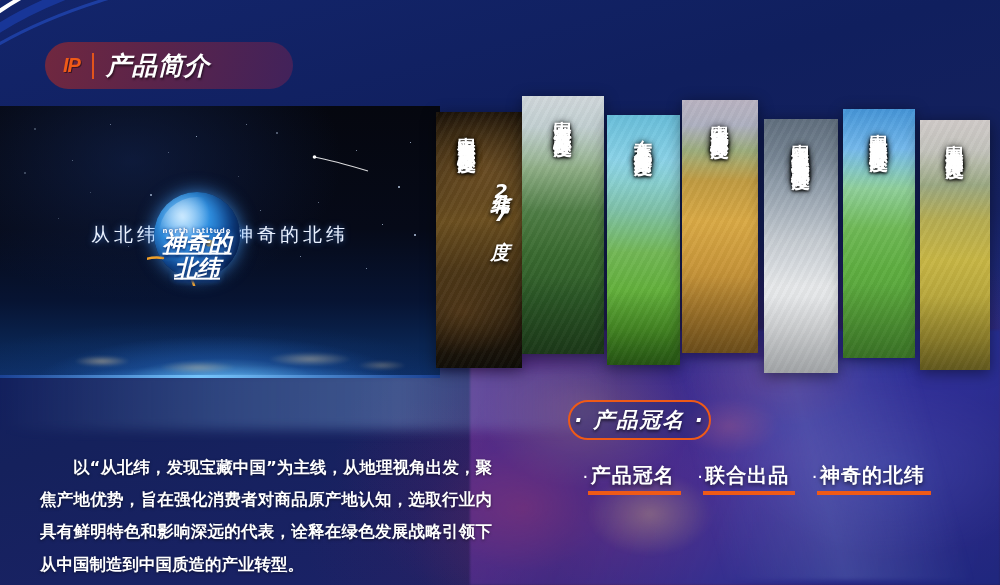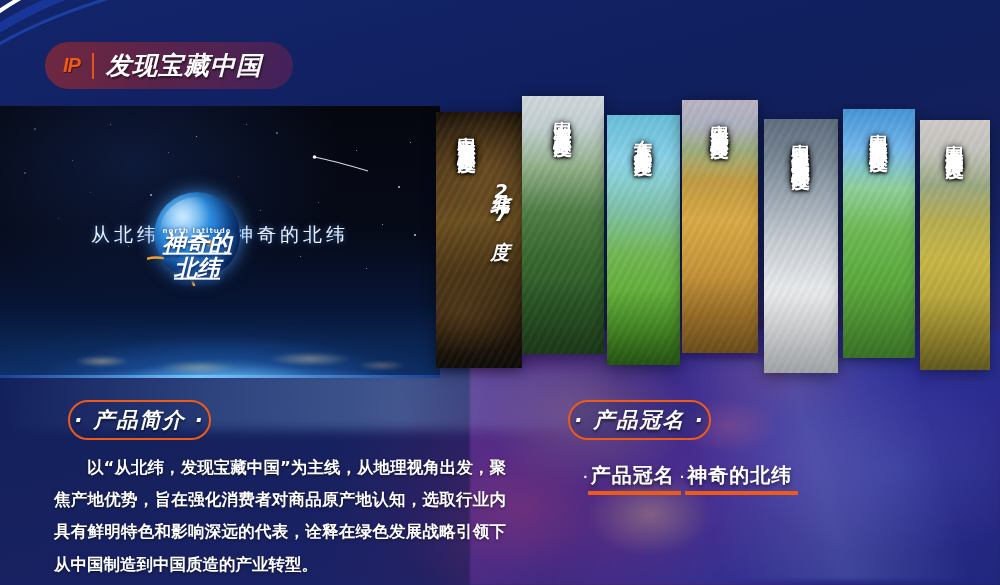--- a/index.html
+++ b/index.html
@@ -228,32 +228,32 @@
   }
   .pill-text {
     font-size:21px; font-weight:bold; font-style:italic; color:#ffffff;
     letter-spacing:2px;
     font-family:"DejaVu Sans",sans-serif;
     text-shadow:0 2px 3px rgba(0,0,0,.6);
   }
 
   
   .intro {
-    position:absolute; left:54px; top:452px; width:452px;
+    position:absolute; left:40px; top:452px; width:452px;
     font-size:16.5px; line-height:1.95; color:#ffffff; font-weight:bold;
     font-family:"DejaVu Sans",sans-serif;
     text-align:justify;
     text-indent:33px;
     text-shadow:0 1px 3px rgba(0,0,0,.55);
   }
 
   
   .coop-row {
     position:absolute; left:580px; top:462px; width:400px;
-    display:flex; align-items:flex-start; 
+    display:flex; align-items:flex-start; gap:18px;
   }
   .coop-item { position:relative; padding:0 2px 6px 2px; }
   .coop-label {
     font-size:20px; font-weight:bold; color:#ffffff; letter-spacing:1px;
     font-family:"DejaVu Sans",sans-serif;
     text-shadow:0 2px 4px rgba(0,0,0,.6);
     white-space:nowrap;
   }
   .coop-dot {
     display:inline-block; color:#ffffff; font-size:20px; margin-right:2px;
@@ -277,21 +277,21 @@
       <path d="M-30 78 C 20 14, 120 -16, 240 -40" stroke="#ef5a17" stroke-width="11" fill="none" stroke-linecap="round"></path>
       <path d="M-30 96 C 26 26, 130 -6, 260 -30" stroke="#ffffff" stroke-width="4" fill="none" stroke-linecap="round"></path>
       <path d="M-34 110 C 34 40, 150 6, 300 -18" stroke="#1a3aa0" stroke-width="9" fill="none" stroke-linecap="round" opacity="0.85"></path>
       <path d="M-30 118 C 48 52, 170 20, 330 -4" stroke="#2450c8" stroke-width="3" fill="none" stroke-linecap="round" opacity="0.6"></path>
     </svg>
   </div>
 
   <div class="ip-badge">
     <span class="ip-mark">IP</span>
     <span class="ip-sep"></span>
-    <span class="ip-title">发现宝藏中国</span>
+    <span class="ip-title">产品简介</span>
   </div>
 
   <div class="hero">
     <div class="hero-glow"></div>
     <div class="hero-city"></div>
     <svg class="hero-comet" viewBox="0 0 58 18">
       <path d="M2 3 C 18 6, 36 11, 56 17" stroke="#ffffff" stroke-width="1.1" fill="none" opacity="0.85"></path>
       <circle cx="2.5" cy="3" r="1.8" fill="#ffffff"></circle>
     </svg>
 
@@ -374,33 +374,34 @@
     <div class="card-vig"></div>
     <div class="card-label">中国黄金奶源带核心维度区</div>
   </div>
 
   <div class="card ph-rice" style="left:920px; top:120px; width:70px; height:250px;">
     <div class="card-tex"></div>
     <div class="card-vig"></div>
     <div class="card-label">中国黄金水稻带维度区</div>
   </div>
 
-  <div class="pill" style="left:68px; top:400px; width:143px;">
-    <span class="pill-text">· 产品简介 ·</span>
-  </div>
   <div class="intro">以“从北纬，发现宝藏中国”为主线，从地理视角出发，聚焦产地优势，旨在强化消费者对商品原产地认知，选取行业内具有鲜明特色和影响深远的代表，诠释在绿色发展战略引领下从中国制造到中国质造的产业转型。</div>
 
   <div class="pill" style="left:568px; top:400px; width:143px;">
     <span class="pill-text">· 产品冠名 ·</span>
   </div>
 
   <div class="coop-row">
     <div class="coop-item">
       <span class="coop-dot">·</span><span class="coop-label">产品冠名</span>
       <span class="coop-underline"></span>
     </div>
     <div class="coop-item">
+      <span class="coop-dot">·</span><span class="coop-label">联合出品</span>
+      <span class="coop-underline"></span>
+    </div>
+    <div class="coop-item">
       <span class="coop-dot">·</span><span class="coop-label">神奇的北纬</span>
       <span class="coop-underline"></span>
     </div>
   </div>
 
 </div>
 
 </body></html>

